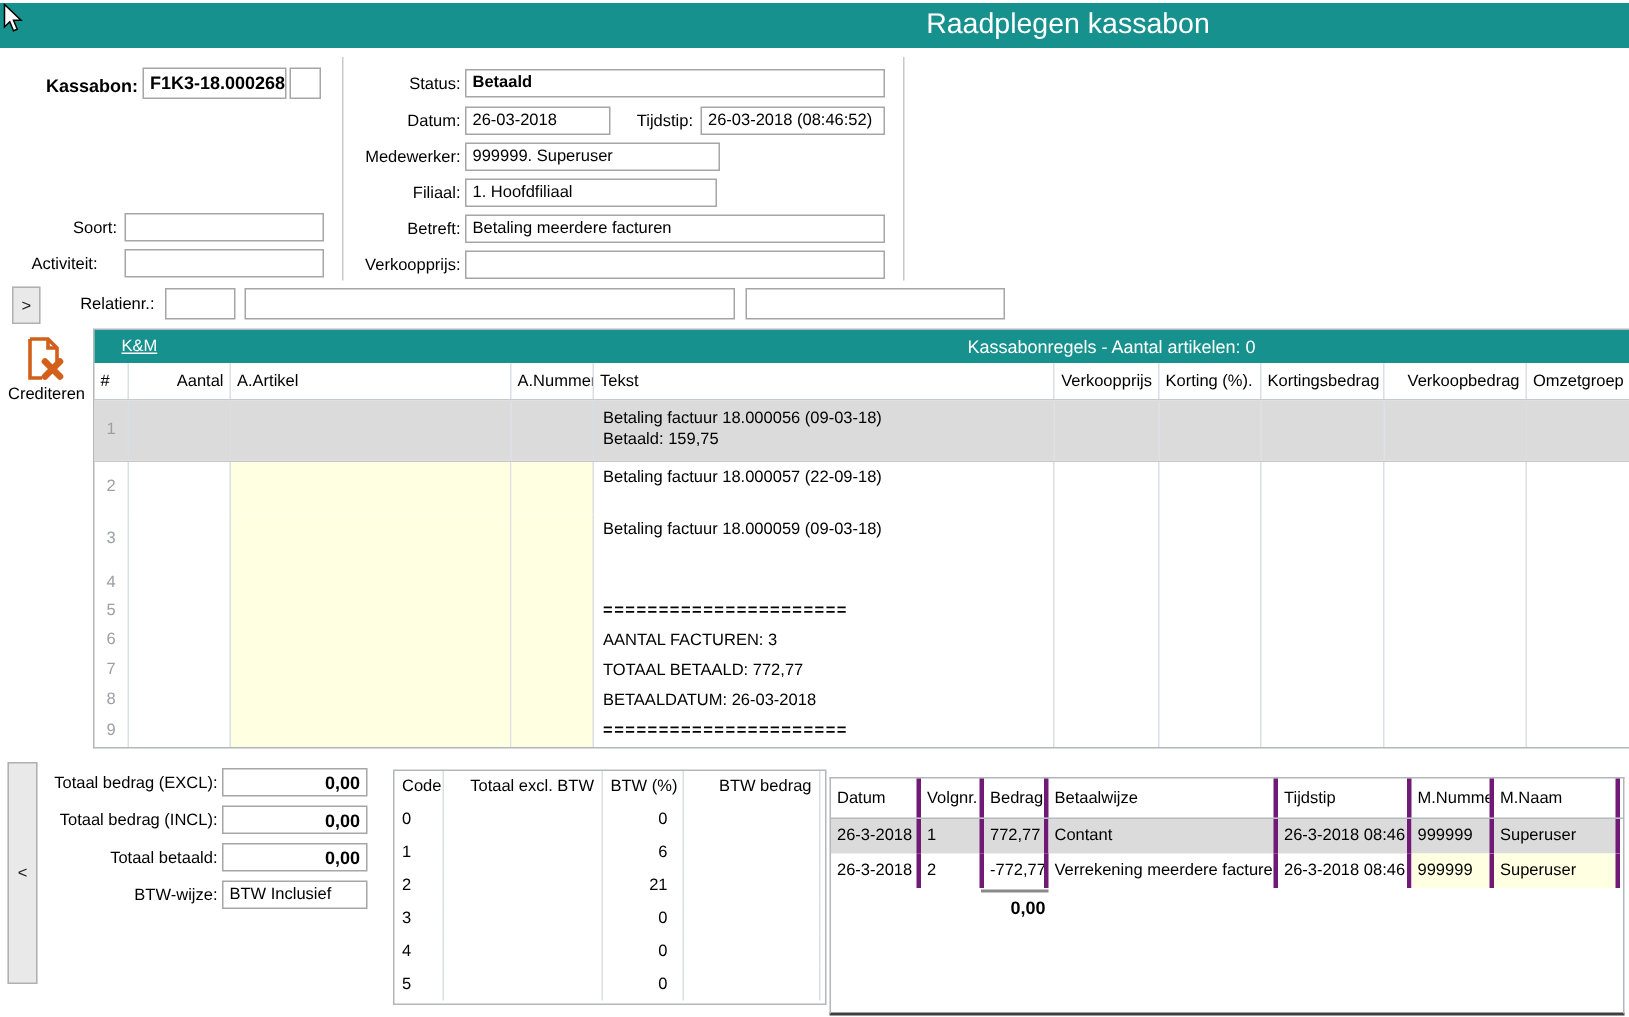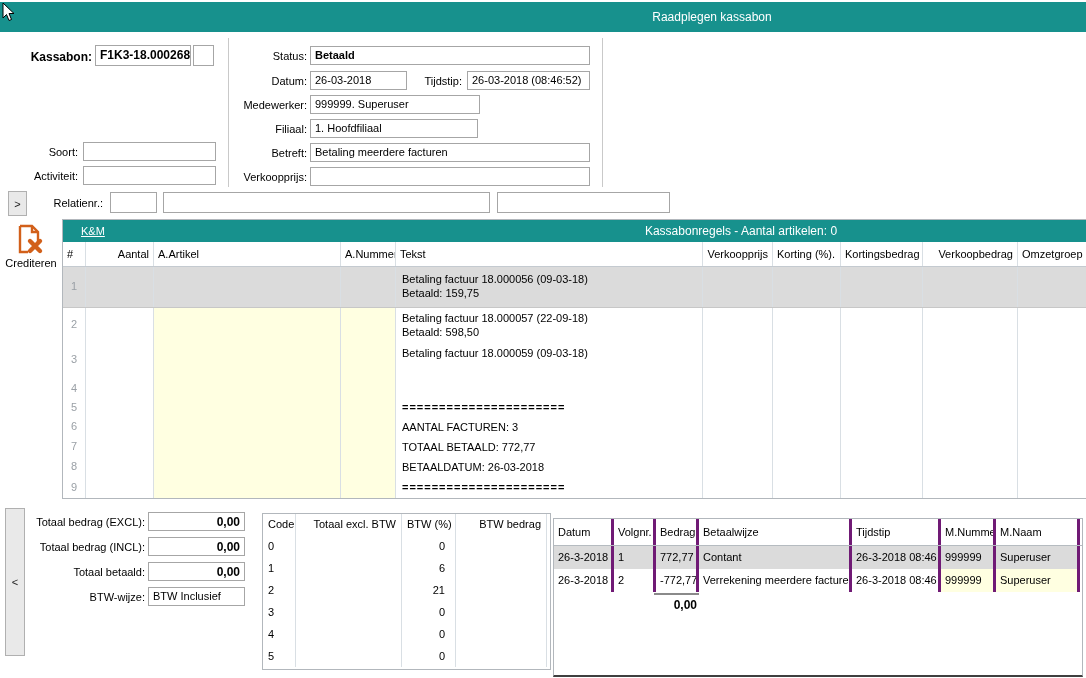--- a/index.html
+++ b/index.html
@@ -34,34 +34,34 @@
   .pay{position:absolute;left:553px;top:518px;width:528px;height:156px;border:1px solid #b2b7bc;border-bottom:2px solid #3f3f3f;}
   .payr{display:grid;grid-template-columns:60px 42px 43px 153px 89px 55px 84px;height:23px;line-height:23px;}
   .payr.h{height:26px;line-height:26px;border-bottom:1px solid #b5bbc0;}
   .payr div{border-right:3px solid #701a75;padding:0 4px;white-space:nowrap;overflow:hidden;}
   .payr.selr div{background:#DBDBDB;}
 </style>
 </head>
 <body>
 
 <div class="abs" style="left:0;top:2px;width:1086px;height:30px;background:#17918D;color:#fff;
-            font-size:12px;line-height:30px;text-align:center;padding-left:338px;">
+            font-size:19px;line-height:30px;text-align:center;padding-left:338px;">
   <span>Raadplegen kassabon</span>
 </div>
 <svg class="abs" style="left:2px;top:2px;" width="16" height="22" viewBox="0 0 16 22">
   <polygon points="1,1 1,16 4.5,12.5 7,18.5 9.5,17.5 7,11.5 12,11.5" fill="#fff" stroke="#000" stroke-width="1"></polygon>
 </svg>
 
 <div class="lbl bold" style="left:8px;top:50px;width:84px;font-size:12px;">Kassabon:</div>
 <div class="fld bold" style="left:95px;top:45px;width:96px;height:21px;font-size:12px;">F1K3-18.000268</div>
 <div class="fld" style="left:193px;top:45px;width:21px;height:21px;"></div>
 
 <div class="lbl" style="left:8px;top:146px;width:70px;">Soort:</div>
 <div class="fld" style="left:83px;top:142px;width:133px;height:19px;"></div>
-<div class="lbl" style="left:8px;top:170px;width:70px;">Activiteit:</div>
+<div class="lbl" style="left:8px;top:170px;width:70px;text-align:center;">Activiteit:</div>
 <div class="fld" style="left:83px;top:166px;width:133px;height:19px;"></div>
 
 <div class="vline" style="left:228px;top:38px;height:149px;"></div>
 <div class="vline" style="left:602px;top:38px;height:149px;"></div>
 
 <div class="lbl" style="left:225px;top:50px;width:82px;">Status:</div>
 <div class="fld bold" style="left:310px;top:46px;width:280px;height:19px;">Betaald</div>
 
 <div class="lbl" style="left:225px;top:75px;width:82px;">Datum:</div>
 <div class="fld" style="left:310px;top:71px;width:97px;height:19px;">26-03-2018</div>
@@ -131,21 +131,20 @@
       <div class="c"></div>
       <div class="c"></div>
   </div>
   <div class="grow" style="height:35px;">
     <div class="c nrc" style="line-height:33px;">2</div>
     <div class="c"></div>
       <div class="c hl"></div>
       <div class="c hl"></div>
     <div class="c tk">
         <div>Betaling factuur 18.000057 (22-09-18)</div>
-        <div>Betaald: 598,50</div>
       </div>
     <div class="c"></div>
       <div class="c"></div>
       <div class="c"></div>
       <div class="c"></div>
       <div class="c"></div>
   </div>
   <div class="grow" style="height:35px;">
     <div class="c nrc" style="line-height:33px;">3</div>
     <div class="c"></div>

